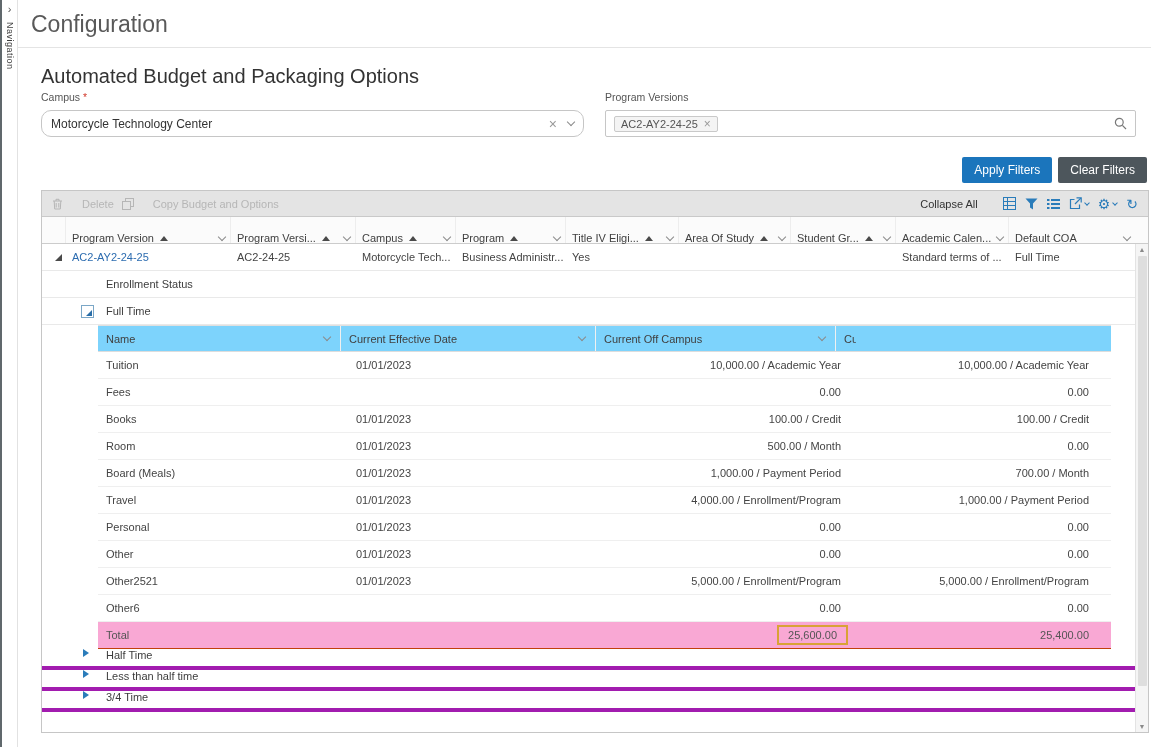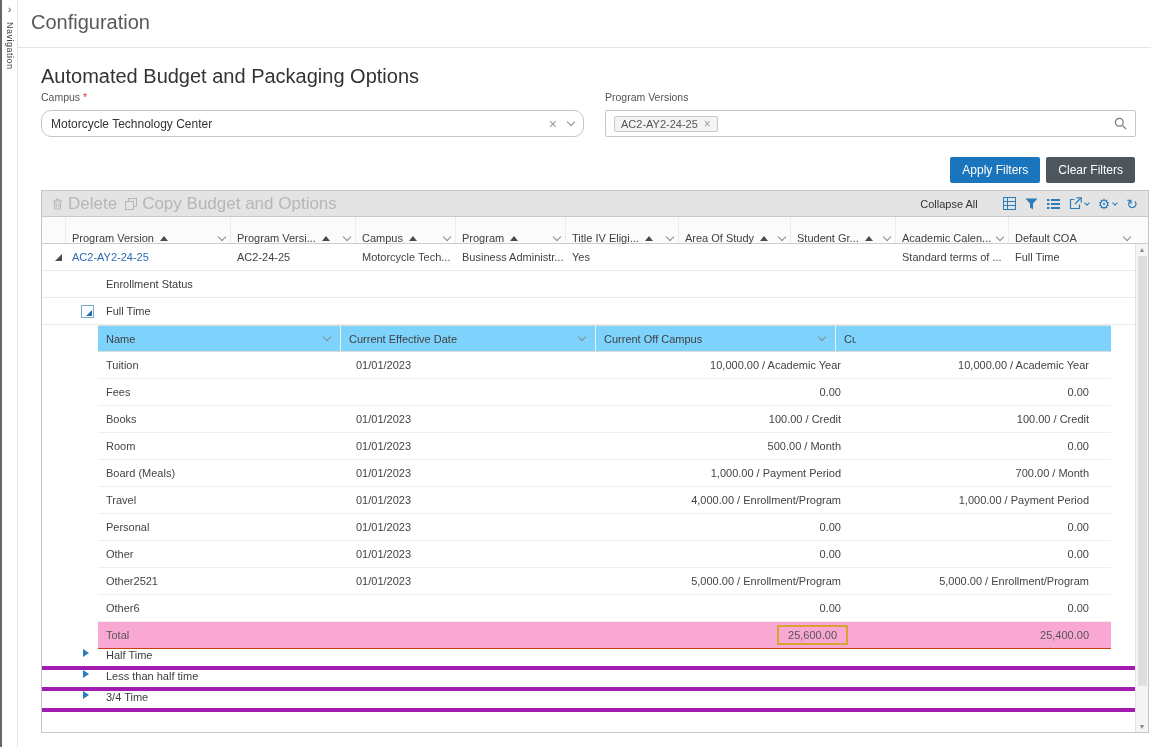--- a/index.html
+++ b/index.html
@@ -3,46 +3,46 @@
 <meta charset="utf-8">
 <style>
 *{box-sizing:border-box;margin:0;padding:0}
 html,body{width:1151px;height:747px;overflow:hidden;background:#fff;
   font-family:"Liberation Sans","DejaVu Sans",sans-serif;color:#444;position:relative}
 .edge{position:absolute;left:0;top:0;width:2px;height:100%;background:#60686c;z-index:5}
 .rail{position:absolute;left:2px;top:0;width:16px;height:100%;background:#fff;border-right:1px solid #e2e2e2;
   display:flex;flex-direction:column;align-items:center;padding-top:4px;z-index:4}
 .rail-chev{font-size:11px;color:#555;line-height:1}
 .rail-text{margin-top:7px;writing-mode:vertical-rl;font-size:9px;color:#3c3c3c;letter-spacing:.5px}
-.page-title{position:absolute;left:31px;top:11px;font-size:20px;font-weight:400;color:#595959}
+.page-title{position:absolute;left:31px;top:11px;font-size:23px;font-weight:400;color:#595959}
 .title-divider{position:absolute;left:18px;right:0;top:47px;border-top:1px solid #e4e4e4}
 .section-title{position:absolute;left:41px;top:65px;font-size:20px;color:#333}
 .field-label{position:absolute;font-size:10.5px;color:#555}
 .campus-label{left:41px;top:91px}
 .pv-label{left:605px;top:91px}
 .req{color:#d23b2e;margin-left:3px}
 .combo{position:absolute;left:41px;top:110px;width:543px;height:27px;border:1px solid #c6c6c6;border-radius:10px;
   display:flex;align-items:center;padding:0 9px;font-size:12px;color:#333;background:#fff}
 .combo-value{flex:1;white-space:nowrap;overflow:hidden}
 .clear-x{color:#999;font-size:14px;margin-right:11px;cursor:pointer;line-height:1}
 .chev{display:inline-block;width:6px;height:6px;border-right:1.4px solid #8a8a8a;border-bottom:1.4px solid #8a8a8a;
   transform:rotate(45deg);margin-top:-3px}
 .tag-input{position:absolute;left:605px;top:110px;width:531px;height:27px;border:1px solid #c6c6c6;border-radius:2px;
   background:#fff;display:flex;align-items:center;padding:0 8px}
 .tag{display:inline-flex;align-items:center;background:#f4f4f4;border:1px solid #c9c9c9;border-radius:2px;
   padding:1px 6px;font-size:11px;color:#555;gap:6px}
 .tag-x{color:#999;font-size:12px;cursor:pointer;line-height:1}
 .tag-spacer{flex:1}
-.btn-row{position:absolute;top:157px;right:16px;display:flex;gap:6px}
+.btn-row{position:absolute;top:157px;right:4px;display:flex;gap:6px}
 .btn{height:26px;border:none;border-radius:2px;color:#fff;font-size:12px;padding:0 12px;font-family:inherit;cursor:pointer}
 .btn-apply{background:#1b75bc}
 .btn-clear{background:#4d565c}
 .grid{position:absolute;left:41px;top:190px;width:1108px;height:543px;border:1px solid #c6c6c6;background:#fff;font-size:11px}
 .gtoolbar{height:26px;background:#e4e4e4;border-bottom:1px solid #c9c9c9;display:flex;align-items:center;padding:0 10px}
-.tb-btn{display:inline-flex;align-items:center;gap:5px;font-size:17px;color:#b6b6b6;cursor:default}
+.tb-btn{display:inline-flex;align-items:center;gap:19px;font-size:11px;color:#b6b6b6;cursor:default}
 .tb-btn + .tb-btn{margin-left:8px}
 .tb-spacer{flex:1}
 .collapse-all{font-size:11px;color:#333;margin-right:16px;cursor:pointer}
 .tb-icon{display:inline-flex;align-items:center;color:#2a7cba;margin-left:9px;cursor:pointer}
 .glyph{font-size:14px;line-height:1}
 .mini-chev{display:inline-block;width:4px;height:4px;border-right:1.2px solid #2a7cba;border-bottom:1.2px solid #2a7cba;
   transform:rotate(45deg);margin-left:3px;margin-top:-2px}
 .gheader{height:27px;display:flex;background:#fbfbfb;border-bottom:1px solid #ccc}
 .hcell{display:flex;align-items:center;padding:16px 5px 0 6px;border-right:1px solid #ededed;color:#404040;flex:none}
 .hcell .hlabel{white-space:nowrap;overflow:hidden}

